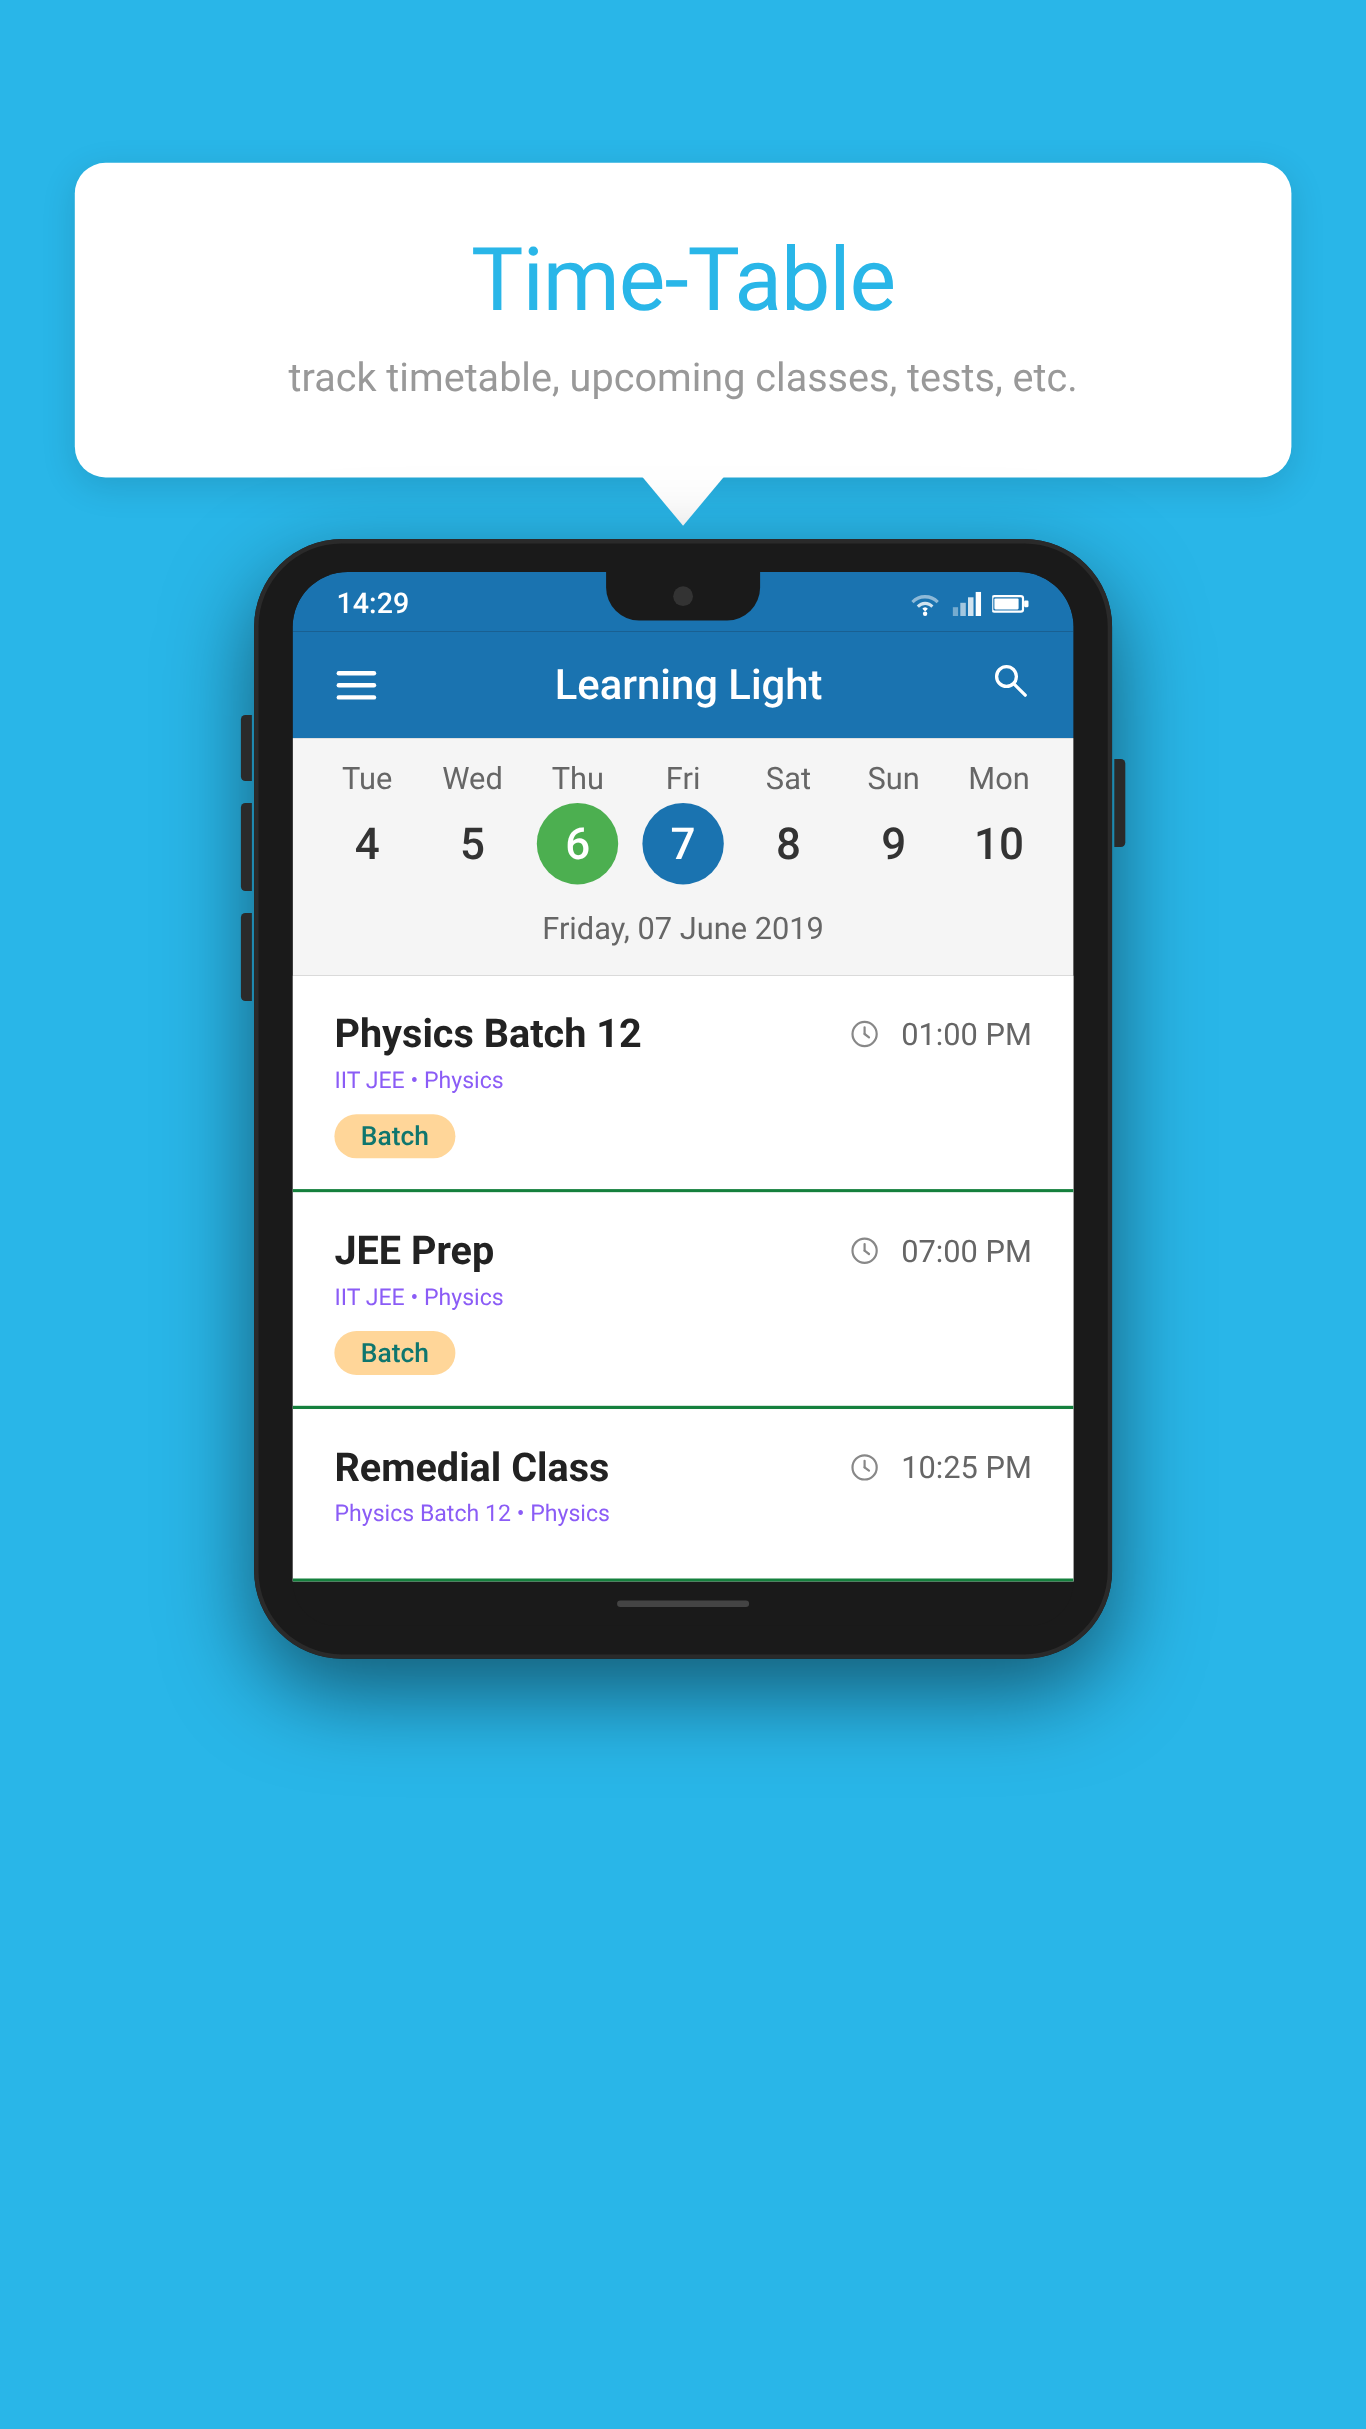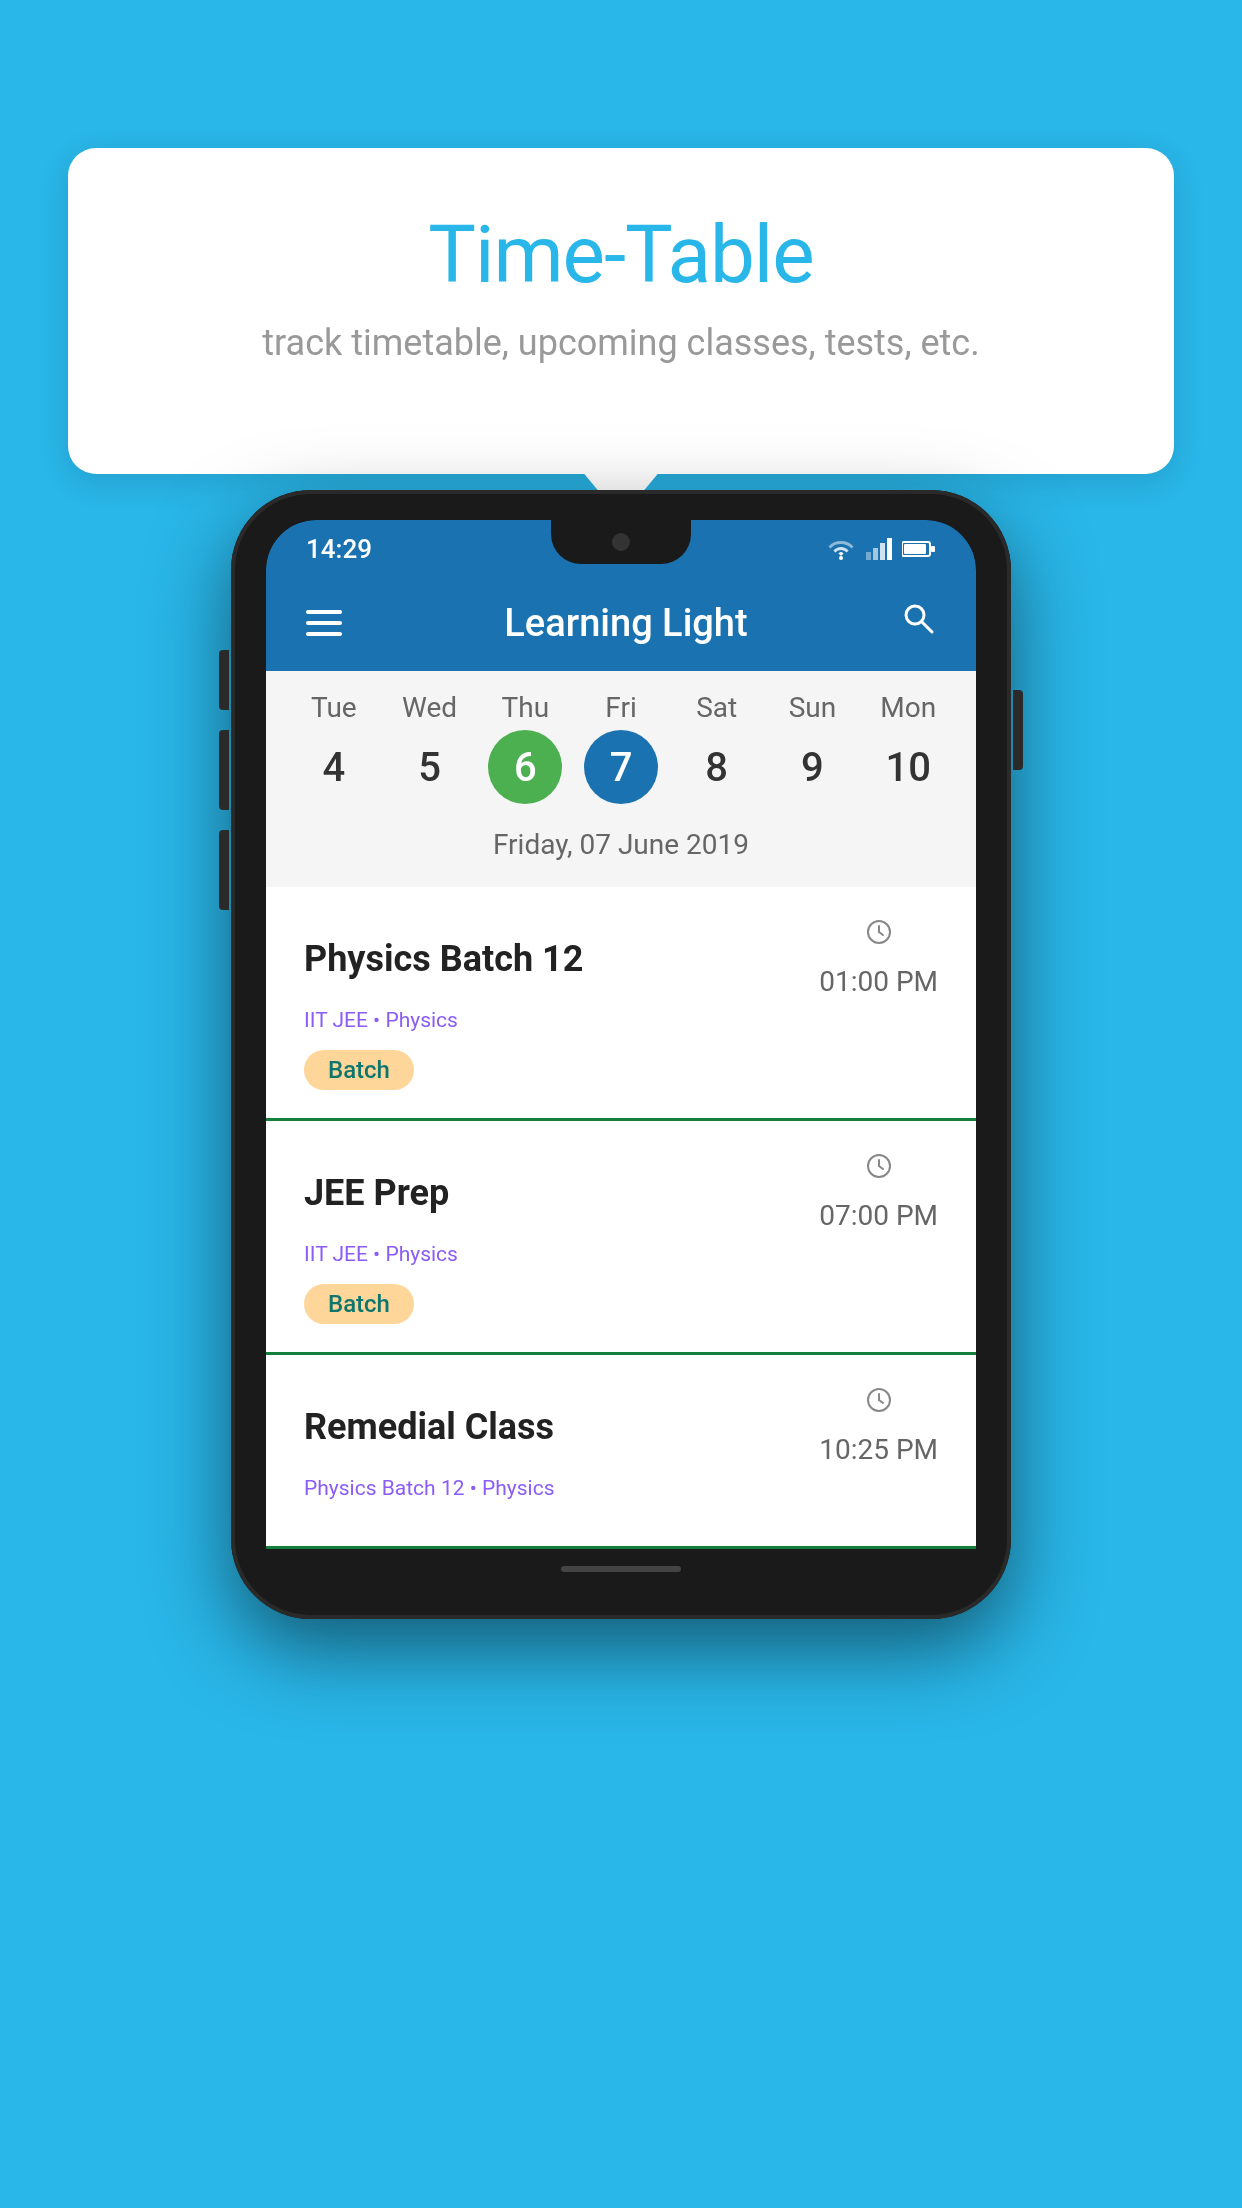--- a/index.html
+++ b/index.html
@@ -15,21 +15,21 @@
     }
 
     
     .tooltip-card {
       position: absolute;
       top: 148px;
       left: 68px;
       right: 68px;
       background: white;
       border-radius: 28px;
-      padding: 60px 50px 110px 50px;
+      padding: 60px 50px 70px 50px;
       text-align: center;
       box-shadow: 0 8px 32px rgba(0,0,0,0.12);
     }
 
     .tooltip-card::after {
       content: '';
       position: absolute;
       bottom: -44px;
       left: 50%;
       transform: translateX(-50%);
@@ -234,21 +234,20 @@
       font-weight: 700;
       color: #222;
     }
 
     .class-time {
       display: flex;
       align-items: center;
       gap: 20px;
       color: #666;
       font-size: 28px;
-      flex-direction: column;
     }
 
     .class-meta {
       font-size: 21px;
       color: #8b5cf6;
       margin-bottom: 18px;
     }
 
     .batch-badge {
       display: inline-block;

